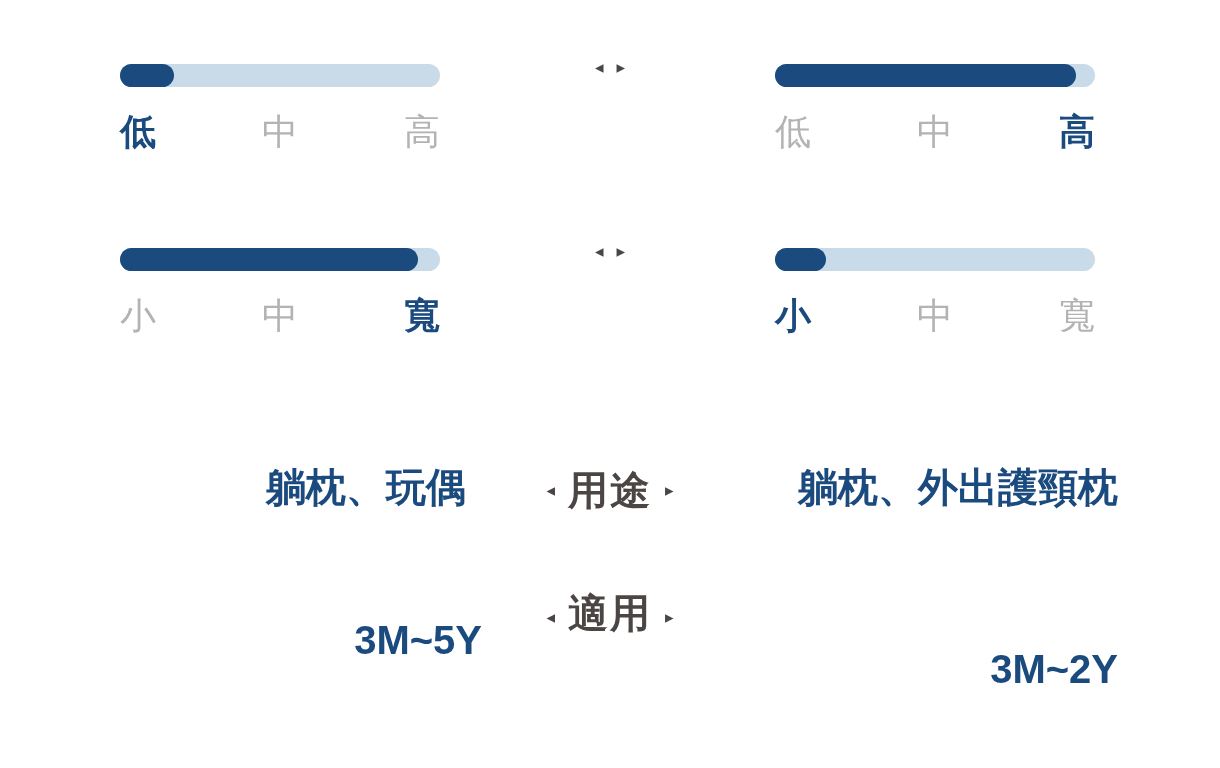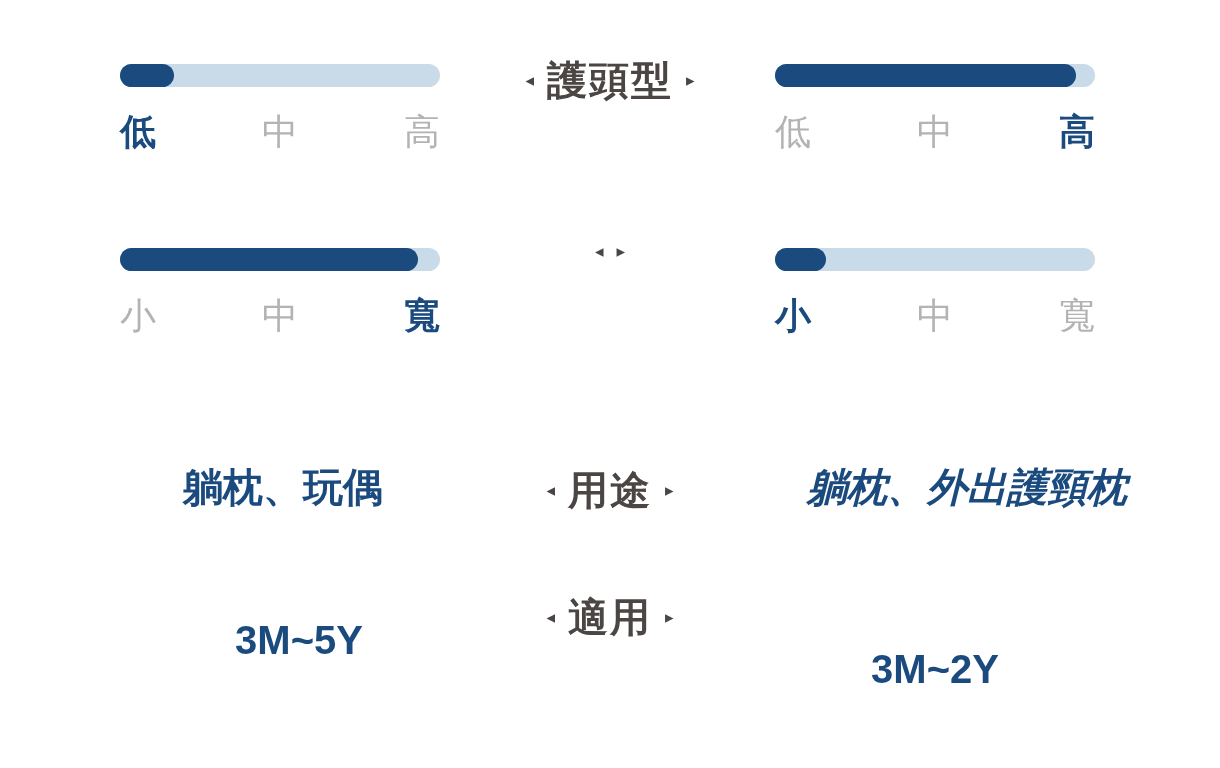--- a/index.html
+++ b/index.html
@@ -41,40 +41,40 @@
     display:flex;align-items:center;justify-content:center;
     gap:13px;
     font-size:40px;font-weight:600;line-height:1.15;
     color:var(--category-gray,#4b4643);
     letter-spacing:2px;
   }
   .marker{
     font-size:17px;font-weight:400;letter-spacing:0;
     transform:translateY(1px);
   }
-  .cat-lines{display:flex;flex-direction:row;align-items:center;}
+  .cat-lines{display:flex;flex-direction:row;align-items:center;font-family:Liberation Mono, monospace;}
 
   .value{
     font-size:40px;font-weight:bold;line-height:1;
     color:var(--primary-blue,#1a4a7e);
-    text-align:center;white-space:nowrap;
+    text-align:right;white-space:nowrap;
   }
 
   
   .pos-r1-left  {left:120px;top:64px;}
   .pos-r1-center{left:460px;top:57px;width:300px;}
   .pos-r1-right {left:775px;top:64px;}
 
   .pos-r2-left  {left:120px;top:248px;}
   .pos-r2-center{left:460px;top:241px;width:300px;}
   .pos-r2-right {left:775px;top:248px;}
 
   .pos-r3-left  {left:100px;top:467px;width:366px;}
   .pos-r3-center{left:460px;top:467px;width:300px;}
-  .pos-r3-right {left:784px;top:467px;width:366px;font-style:italic;}
+  .pos-r3-right {left:752px;top:467px;width:366px;}
 
   .pos-r4-left  {left:116px;top:620px;width:366px;}
   .pos-r4-center{left:460px;top:594px;width:300px;}
   .pos-r4-right {left:752px;top:649px;width:366px;}
 </style>
 </head>
 <body>
 
 <div class="page">
 
@@ -84,21 +84,20 @@
     </div>
     <div class="scale">
       <span class="scale-label active">低</span>
       <span class="scale-label">中</span>
       <span class="scale-label">高</span>
     </div>
   </div>
 
   <div class="cell category pos-r1-center">
     <span class="marker">◂</span>
-    <span class="cat-text">護頭型</span>
     <span class="marker">▸</span>
   </div>
 
   <div class="cell bar-cell pos-r1-right">
     <div class="bar">
       <div class="bar-fill" style="width: 94%;"></div>
     </div>
     <div class="scale">
       <span class="scale-label">低</span>
       <span class="scale-label">中</span>

